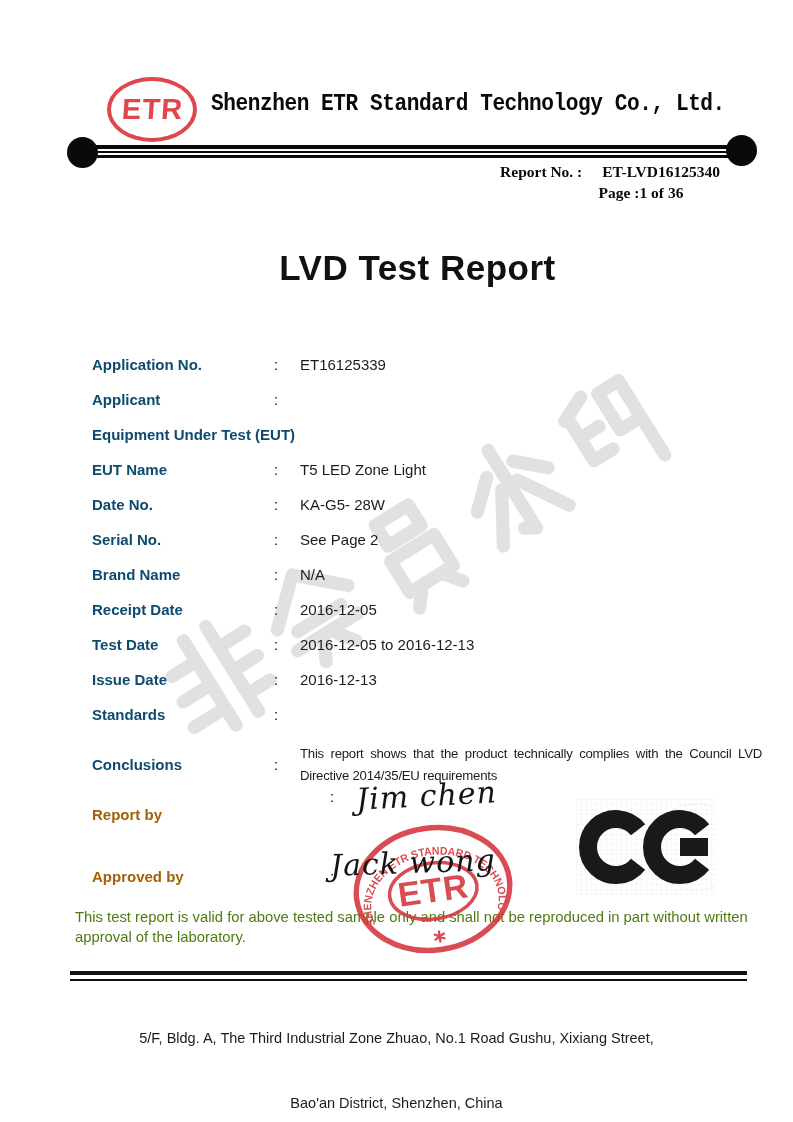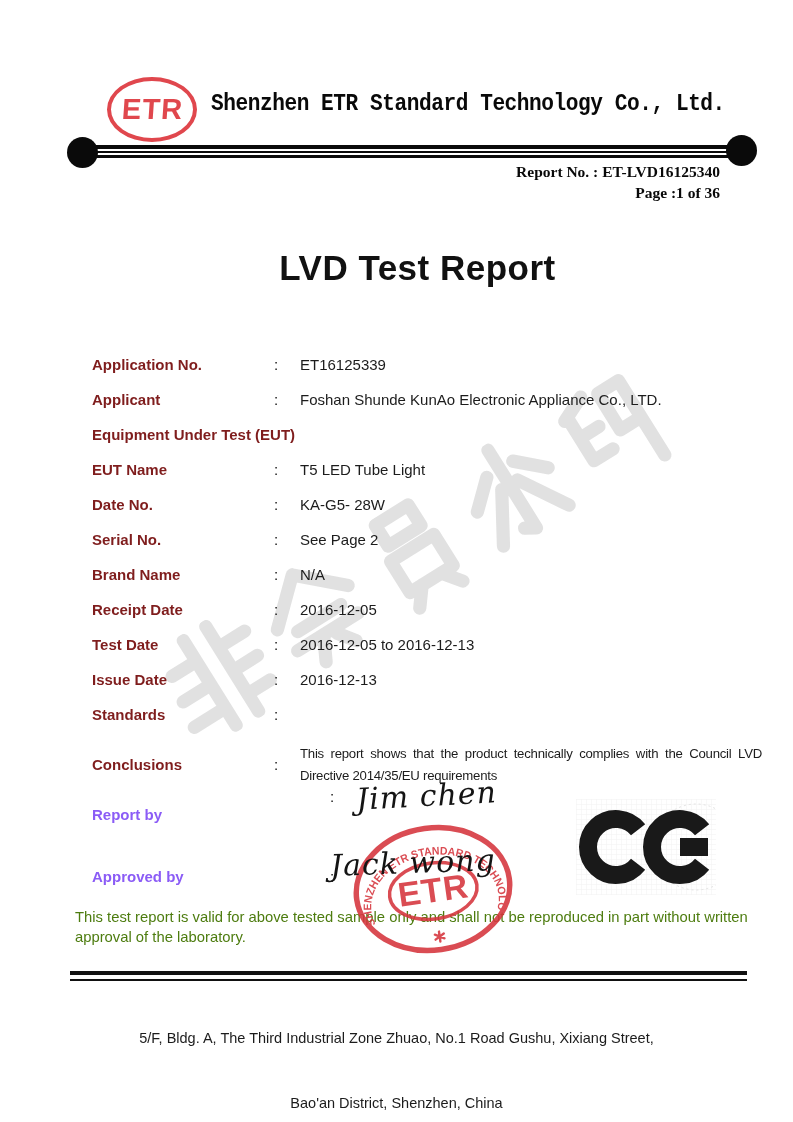--- a/index.html
+++ b/index.html
@@ -35,44 +35,44 @@
     position:absolute;left:83px;top:145px;width:660px;height:13px;z-index:1;
     background:linear-gradient(to bottom,#0a0a0a 0 4px,#fff 4px 6px,#0a0a0a 6px 8px,#fff 8px 10px,#0a0a0a 10px 13px);
   }
   .rule-dot{position:absolute;width:31px;height:31px;border-radius:50%;background:#0a0a0a;z-index:2;}
   .rule-dot.left{left:67px;top:137px;}
   .rule-dot.right{left:726px;top:135px;}
   .report-meta{
     position:absolute;right:73px;top:163px;width:188px;z-index:2;
     font-family:"Liberation Serif",serif;font-weight:bold;font-size:15.5px;color:#090909;
   }
-  .report-meta .row1{display:flex;justify-content:flex-end;gap:4px;white-space:nowrap;}
-  .report-meta .row2{display:flex;justify-content:flex-end;padding-left:30px;margin-top:3px;}
+  .report-meta .row1{display:flex;justify-content:flex-end;gap:20px;white-space:nowrap;}
+  .report-meta .row2{display:flex;justify-content:center;padding-left:30px;margin-top:3px;}
   
   .doc-title{
     position:absolute;left:0;right:0;top:248px;text-align:center;z-index:2;
     font-size:35px;font-weight:bold;letter-spacing:.5px;color:#111;padding-left:42px;
   }
   
   .fields{position:absolute;left:92px;right:55px;top:357px;z-index:2;}
   .field-row{
     display:grid;grid-template-columns:182px 26px 1fr;
     align-items:start;margin-bottom:19px;font-size:15px;line-height:16px;
   }
-  .field-row .f-label{font-weight:bold;color:#7f1d1d;}
+  .field-row .f-label{font-weight:bold;color:#0c4a6e;}
   .field-row .f-colon{color:#111;}
   .field-row .f-value{color:#1c1c1c;}
   .field-row.section{grid-template-columns:1fr;}
   .field-row .value-small{
     font-size:13.2px;line-height:22px;letter-spacing:-.25px;
     margin-right:-24px;text-align:justify;
   }
   .field-row.has-small{align-items:center;margin-top:20px;}
   
-  .signoff-label{position:absolute;left:92px;font-size:15px;font-weight:bold;color:#8b5cf6;z-index:2;}
+  .signoff-label{position:absolute;left:92px;font-size:15px;font-weight:bold;color:#a16207;z-index:2;}
   .signoff-colon{position:absolute;left:330px;font-size:15px;color:#111;z-index:2;}
   .signature{
     position:absolute;font-family:"DejaVu Serif",serif;font-style:italic;
     color:#141414;white-space:nowrap;z-index:6;letter-spacing:1px;
   }
   .sig-report{left:356px;top:778px;font-size:30px;transform:rotate(-3deg);}
   .sig-approved{left:330px;top:845px;font-size:30px;transform:rotate(-2deg);}
   .stamp{position:absolute;left:349px;top:820px;z-index:5;opacity:.88;}
   .ce-box{position:absolute;left:576px;top:799px;z-index:1;}
   
@@ -137,32 +137,31 @@
   <div class="fields">
     <div class="field-row">
       <span class="f-label">Application No.</span>
       <span class="f-colon">:</span>
       <span class="f-value">ET16125339</span>
     </div>
 
     <div class="field-row">
       <span class="f-label">Applicant</span>
       <span class="f-colon">:</span>
-      <span class="f-value">Foshan Shunde KunAo Electronic Appliance Co., LTD.</span>
     </div>
 
     <div class="field-row section">
       <span class="f-label">Equipment Under Test (EUT)</span>
 
     </div>
 
     <div class="field-row">
       <span class="f-label">EUT Name</span>
       <span class="f-colon">:</span>
-      <span class="f-value">T5 LED Tube Light</span>
+      <span class="f-value">T5 LED Zone Light</span>
     </div>
 
     <div class="field-row">
       <span class="f-label">Date No.</span>
       <span class="f-colon">:</span>
       <span class="f-value">KA-G5- 28W</span>
     </div>
 
     <div class="field-row">
       <span class="f-label">Serial No.</span>

